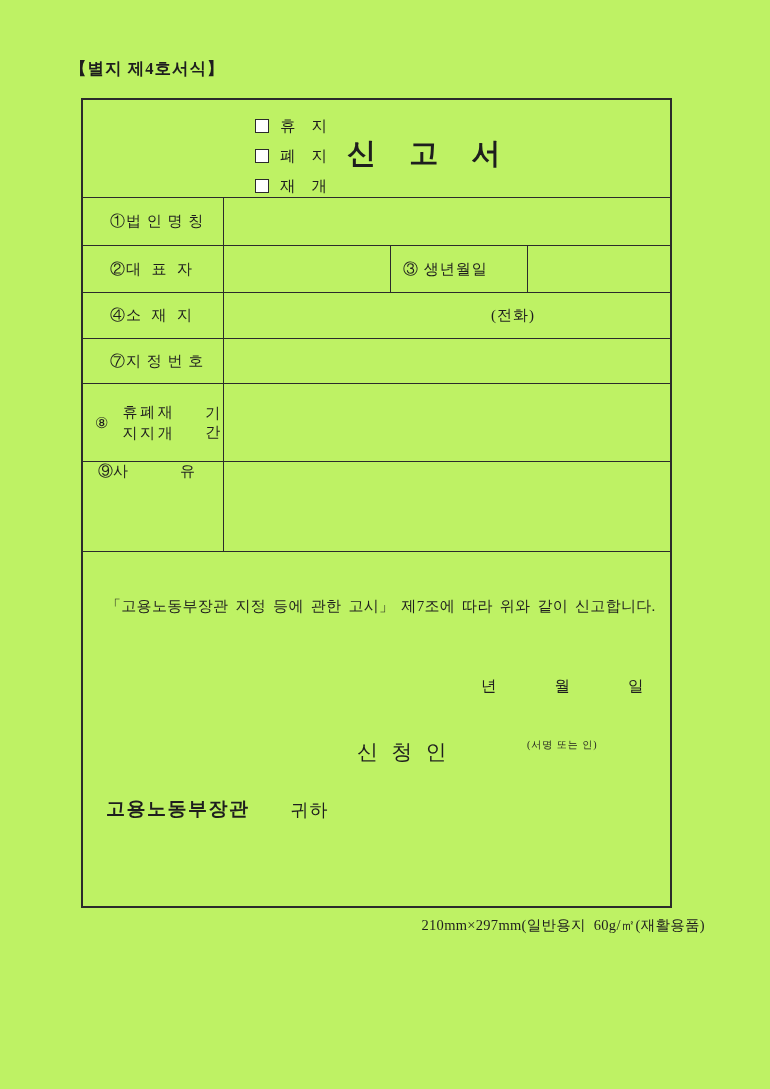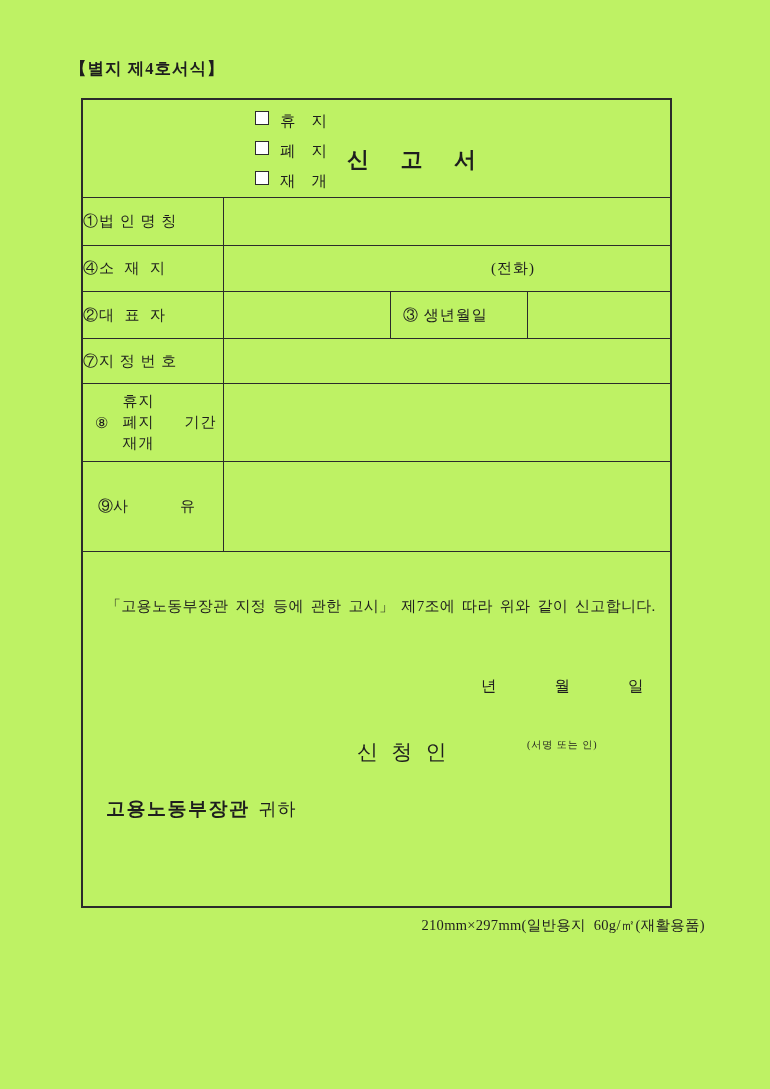--- a/index.html
+++ b/index.html
@@ -31,21 +31,21 @@
     background: transparent;
   }
   .row { display: flex; border-top: 1.5px solid #2b2b2b; flex-shrink: 0; }
   .row.title-row { border-top: none; height: 97px; position: relative; }
   .h48 { height: 48px; } .h47 { height: 47px; } .h46 { height: 46px; }
   .h45 { height: 45px; } .h78 { height: 78px; } .h90 { height: 90px; }
   .bottom-section { flex: 1; position: relative; }
 
   .cell-label {
     width: 140px;
-    padding-left: 0;
+    padding-left: 27px;
     display: flex;
     align-items: center;
     font-size: 15px;
     white-space: pre;
     letter-spacing: 1px;
   }
   .cell-value { border-left: 1.5px solid #2b2b2b; flex: 1; }
   .cell-value.w167 { width: 167px; flex: none; }
   .cell-label2 {
     border-left: 1.5px solid #2b2b2b;
@@ -55,55 +55,54 @@
     align-items: center;
     font-size: 15px;
     white-space: pre;
     letter-spacing: 1px;
   }
   .cell-value.phone-cell { display: flex; align-items: center; }
   .phone-note { margin-left: 267px; font-size: 15px; letter-spacing: 1px; }
 
   
   .checkbox-stack { position: absolute; left: 172px; top: 11px; }
-  .cb-item { display: flex; height: 30px; }
+  .cb-item { display: flex; align-items: center; height: 30px; }
   .cb-box {
     width: 14px; height: 14px;
     border: 1.7px solid #2b2b2b;
     background: #fff;
     margin-right: 11px;
     flex-shrink: 0;
   }
   .cb-label { font-size: 15.5px; letter-spacing: 6px; white-space: pre; }
   .form-title {
     position: absolute;
-    left: 264px; top: 45px;
-    font-size: 22px;
+    left: 264px; top: 34px;
+    font-size: 29px;
     font-weight: bold;
     letter-spacing: 13px;
     white-space: pre;
   }
 
   
   .period-label {
     width: 140px;
     display: flex;
     align-items: center;
     padding-left: 12px;
     font-size: 15px;
   }
   .period-number { margin-right: 14px; }
-  .period-items { display: flex; flex-direction: column; line-height: 21px; letter-spacing: 1px; }
+  .period-items { display: flex; flex-direction: row; line-height: 21px; letter-spacing: 1px; }
   .period-suffix { margin-left: 30px; letter-spacing: 1px; }
 
   
   .reason-label {
     width: 140px;
     display: flex;
-    align-items: center;
     justify-content: space-between;
     padding-left: 15px;
     padding-right: 28px;
     font-size: 15px;
   }
 
   
   .declaration {
     position: absolute;
     left: 23px; top: 45px;
@@ -130,21 +129,22 @@
     position: absolute;
     left: 444px; top: 186px;
     font-size: 10px;
     letter-spacing: 1px;
     white-space: pre;
   }
   .recipient-line {
     position: absolute;
     left: 23px; top: 244px;
     display: flex;
-    align-items: center;
+    align-items: flex-end;
+    gap: 32px;
   }
   .recipient { font-size: 19px; font-weight: bold; letter-spacing: 1.5px; }
   .recipient-suffix { font-size: 18px; margin-left: 9px; letter-spacing: 1px; }
 
   .page-footer {
     position: absolute;
     top: 916px; right: 65px;
     font-size: 14.5px;
     letter-spacing: 0.3px;
     white-space: pre;
@@ -176,32 +176,32 @@
         </div>
       </div>
       <div class="form-title">신 고 서</div>
     </div>
 
     <div class="row h48">
       <div class="cell-label">①법 인 명 칭</div>
       <div class="cell-value"></div>
     </div>
 
+    <div class="row h47">
+      <div class="cell-label">②대  표  자</div>
+      <div class="cell-value w167"></div>
+      <div class="cell-label2">③ 생년월일</div>
+      <div class="cell-value"></div>
+    </div>
+
     <div class="row h46">
       <div class="cell-label">④소  재  지</div>
       <div class="cell-value phone-cell">
         <span class="phone-note">(전화)</span>
       </div>
-    </div>
-
-    <div class="row h47">
-      <div class="cell-label">②대  표  자</div>
-      <div class="cell-value w167"></div>
-      <div class="cell-label2">③ 생년월일</div>
-      <div class="cell-value"></div>
     </div>
 
 
     <div class="row h45">
       <div class="cell-label">⑦지 정 번 호</div>
       <div class="cell-value"></div>
     </div>
 
     <div class="row h78">
       <div class="period-label">

